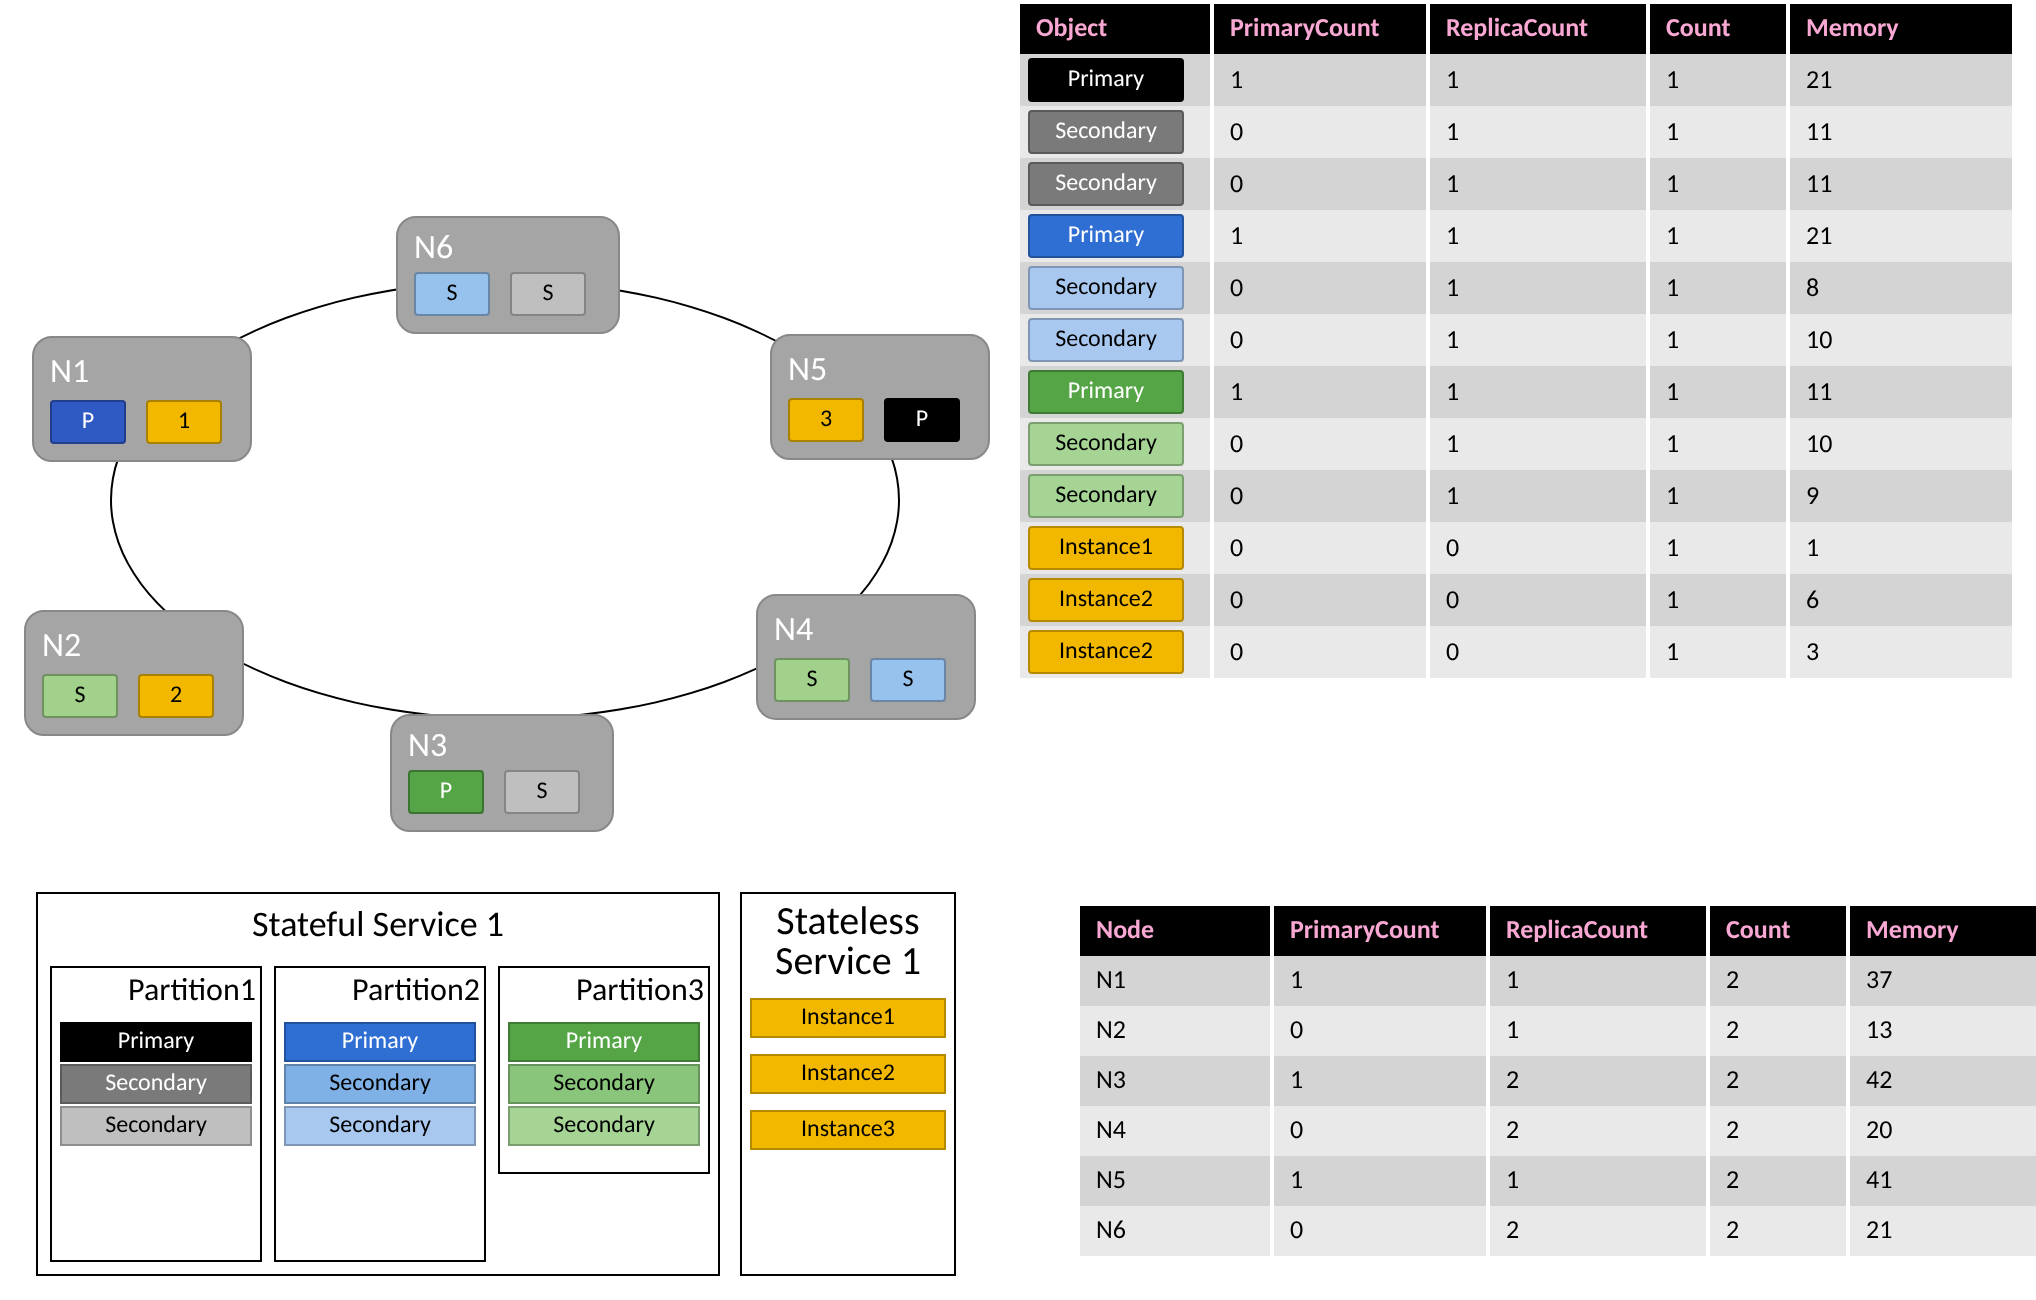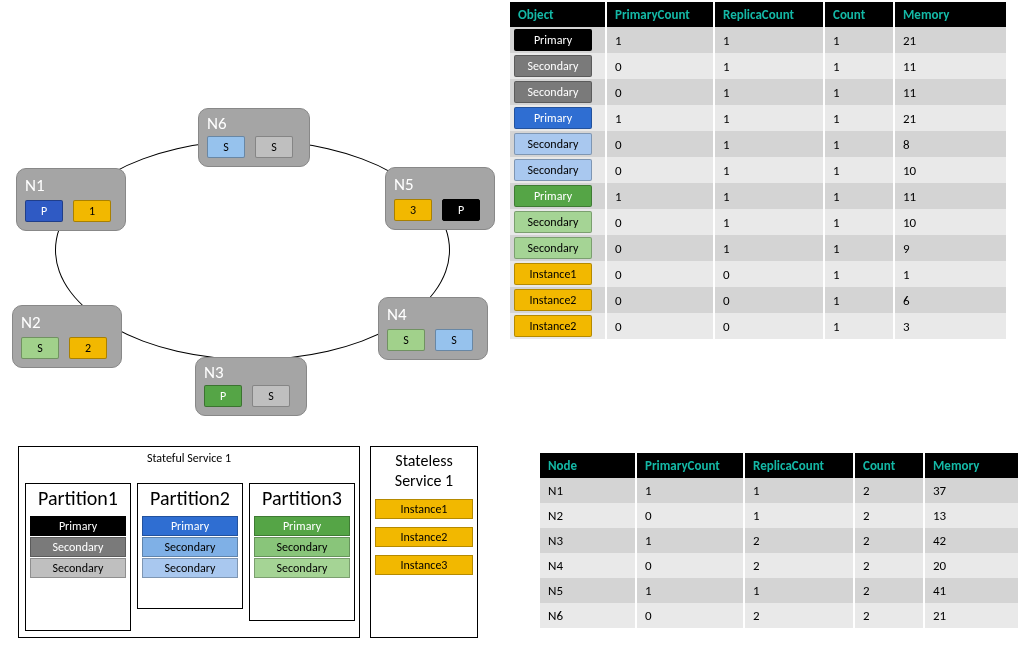--- a/index.html
+++ b/index.html
@@ -52,21 +52,21 @@
     background: transparent;
   }
 
   
   table.data {
     border-collapse: collapse;
     width: 496px;
     font-size: 13px;
   }
   table.data th {
-    background: #000; color:#14b8a6; text-align:left;
+    background: #000; color:#f9a8d4; text-align:left;
     padding: 5px 8px; font-weight: 700;
     border-right: 2px solid #fff;
   }
   table.data th:last-child { border-right: none; }
   table.data td {
     padding: 4px 8px;
     border-right: 2px solid #fff;
   }
   table.data td:last-child { border-right: none;}
   table.data tr.even td { background:#e9e9e9;}
@@ -82,22 +82,22 @@
 
   .t1 { position: absolute; left: 510px; top: 2px; }
   .t2 { position: absolute; left: 510px; top: 453px; margin-left: 30px; }
 
   
   .legend-box {
     position: absolute;
     border: 1px solid #000;
     background:#fff;
   }
-  .legend-title { text-align:center; font-size:12px; padding:4px 4px 2px; }
-  .part-title { text-align:center; font-size:20px; padding:2px; }
+  .legend-title { text-align:center; font-size:18px; padding:4px 4px 2px; }
+  .part-title { text-align:right; font-size:16px; padding:2px; }
   .partition { position:absolute; border:1px solid #000; }
   .stack { display:flex; flex-direction:column; gap:1px; padding:0 4px 6px; }
   .bar {
     height:20px; display:flex; align-items:center; justify-content:center;
     font-size:12px; border:1px solid rgba(0,0,0,0.25);
   }
   .bar.black{background:#000;color:#fff;}
   .bar.gray-d{background:#7a7a7a;color:#fff;}
   .bar.gray-l{background:#bfbfbf;color:#000;}
   .bar.blue-d{background:#2f6ed2;color:#fff;}
@@ -359,40 +359,40 @@
 <div class="legend-box" style="left:18px;top:446px;width:342px;height:192px;">
   <div class="legend-title">Stateful Service 1</div>
   <div class="partition" style="left:6px;top:36px;width:106px;height:148px;">
     <div class="part-title">Partition1</div>
     <div class="stack" style="margin-top:4px">
       <div class="bar black">Primary</div>
       <div class="bar gray-d">Secondary</div>
       <div class="bar gray-l">Secondary</div>
     </div>
   </div>
-  <div class="partition" style="left:118px;top:36px;width:106px;height:126px;">
+  <div class="partition" style="left:118px;top:36px;width:106px;height:148px;">
     <div class="part-title">Partition2</div>
     <div class="stack" style="margin-top:4px">
       <div class="bar blue-d">Primary</div>
       <div class="bar blue-m">Secondary</div>
       <div class="bar blue-l">Secondary</div>
     </div>
   </div>
-  <div class="partition" style="left:230px;top:36px;width:106px;height:138px;">
+  <div class="partition" style="left:230px;top:36px;width:106px;height:104px;">
     <div class="part-title">Partition3</div>
     <div class="stack" style="margin-top:4px">
       <div class="bar green-d">Primary</div>
       <div class="bar green-m">Secondary</div>
       <div class="bar green-l">Secondary</div>
     </div>
   </div>
 </div>
 
 <div class="legend-box" style="left:370px;top:446px;width:108px;height:192px;">
-  <div class="legend-title" style="font-size:16px;line-height:20px;">Stateless Service 1</div>
+  <div class="legend-title" style="font-size:20px;line-height:20px;">Stateless Service 1</div>
   <div class="stack" style="margin-top:6px;gap:8px;">
     <div class="bar orange">Instance1</div>
     <div class="bar orange">Instance2</div>
     <div class="bar orange">Instance3</div>
   </div>
 </div>
 
 </div>
 
 </body></html>

